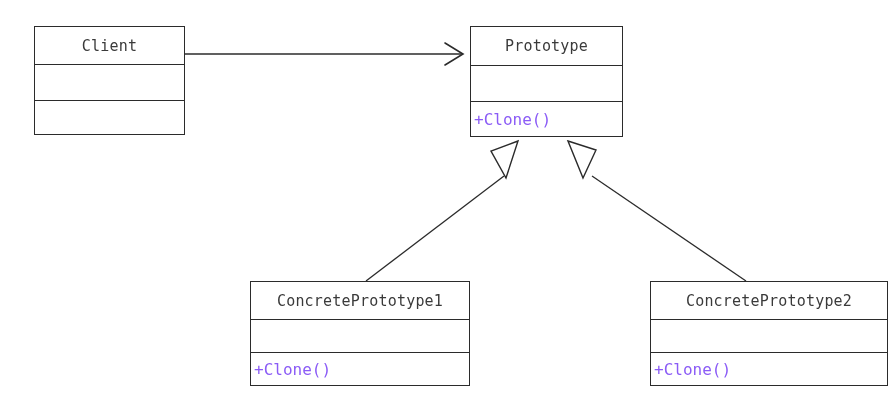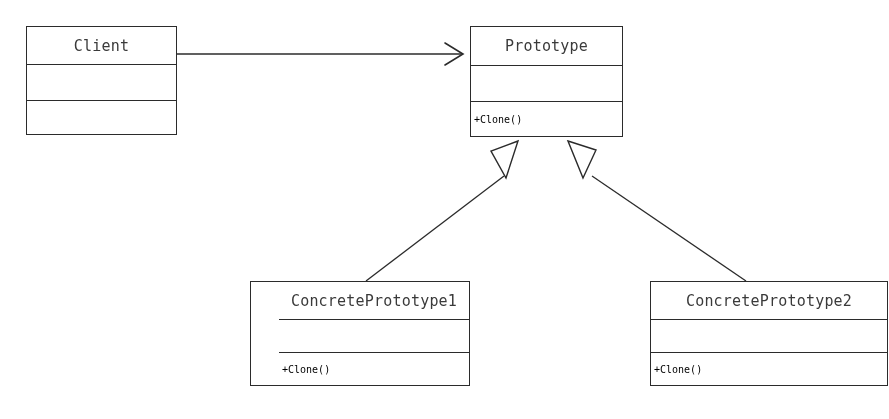--- a/index.html
+++ b/index.html
@@ -40,22 +40,22 @@
     white-space: nowrap;
   }
   .attr-compartment {
     
   }
   .op-compartment {
     display: flex;
     align-items: center;
     justify-content: flex-start;
     padding-left: 3px;
-    font-size: 10px;
-    color: #000000;
+    font-size: 16px;
+    color: #8b5cf6;
     white-space: nowrap;
   }
 
   
   #connector-layer {
     position: absolute;
     left: 0;
     top: 0;
     width: 889px;
     height: 419px;
@@ -78,33 +78,33 @@
       <line x1="366" y1="281" x2="504" y2="176" stroke="#2b2b2b" stroke-width="1.3"></line>
       <polygon points="518,141 491,151 506,178" fill="#ffffff" stroke="#2b2b2b" stroke-width="1.4" stroke-linejoin="miter"></polygon>
     </g>
 
     <g>
       <line x1="746" y1="281" x2="592" y2="176" stroke="#2b2b2b" stroke-width="1.3"></line>
       <polygon points="568,141 596,150 583,178" fill="#ffffff" stroke="#2b2b2b" stroke-width="1.4" stroke-linejoin="miter"></polygon>
     </g>
   </svg>
 
-  <div class="uml-class" id="box-client" style="left: 26px; top: 26px; width: 151px; height: 109px;">
+  <div class="uml-class" id="box-client" style="left: 34px; top: 26px; width: 151px; height: 109px;">
     <div class="compartment class-name" style="height: 37px;">Client</div>
     <div class="compartment divider attr-compartment" style="height: 36px;"></div>
     <div class="compartment divider op-compartment" style="height: 34px;"></div>
   </div>
 
   <div class="uml-class" id="box-prototype" style="left: 470px; top: 26px; width: 153px; height: 111px;">
     <div class="compartment class-name" style="height: 38px;">Prototype</div>
     <div class="compartment divider attr-compartment" style="height: 36px;"></div>
     <div class="compartment divider op-compartment" style="height: 35px;">+Clone()</div>
   </div>
 
-  <div class="uml-class" id="box-concrete1" style="left: 250px; top: 281px; width: 220px; height: 105px; padding-left: 28px;">
+  <div class="uml-class" id="box-concrete1" style="left: 250px; top: 281px; width: 220px; height: 105px;">
     <div class="compartment class-name" style="height: 37px;">ConcretePrototype1</div>
     <div class="compartment divider attr-compartment" style="height: 33px;"></div>
     <div class="compartment divider op-compartment" style="height: 33px;">+Clone()</div>
   </div>
 
   <div class="uml-class" id="box-concrete2" style="left: 650px; top: 281px; width: 238px; height: 105px;">
     <div class="compartment class-name" style="height: 37px;">ConcretePrototype2</div>
     <div class="compartment divider attr-compartment" style="height: 33px;"></div>
     <div class="compartment divider op-compartment" style="height: 33px;">+Clone()</div>
   </div>

